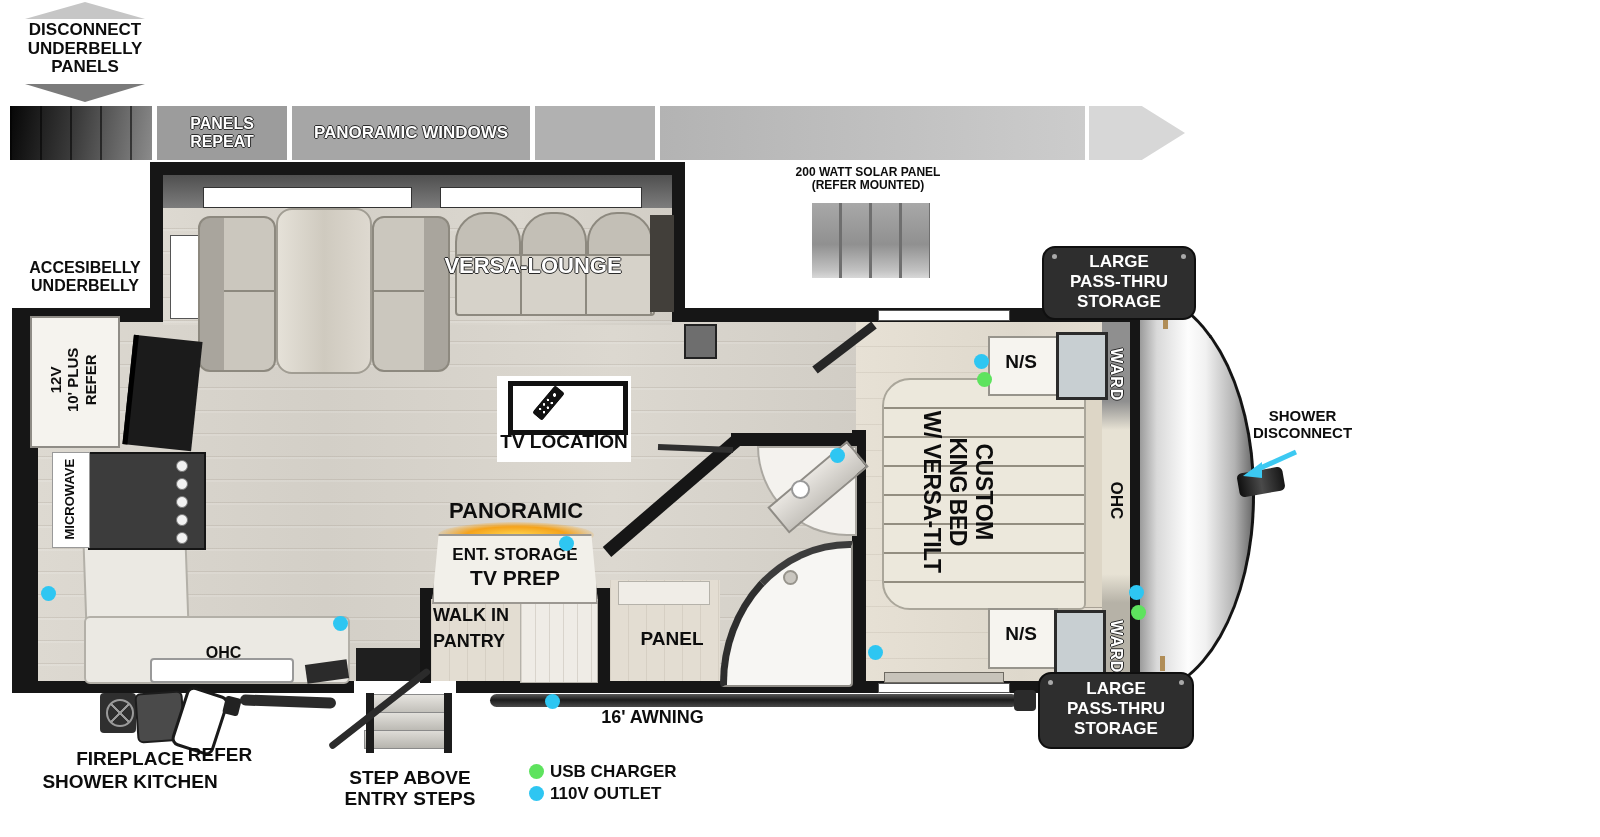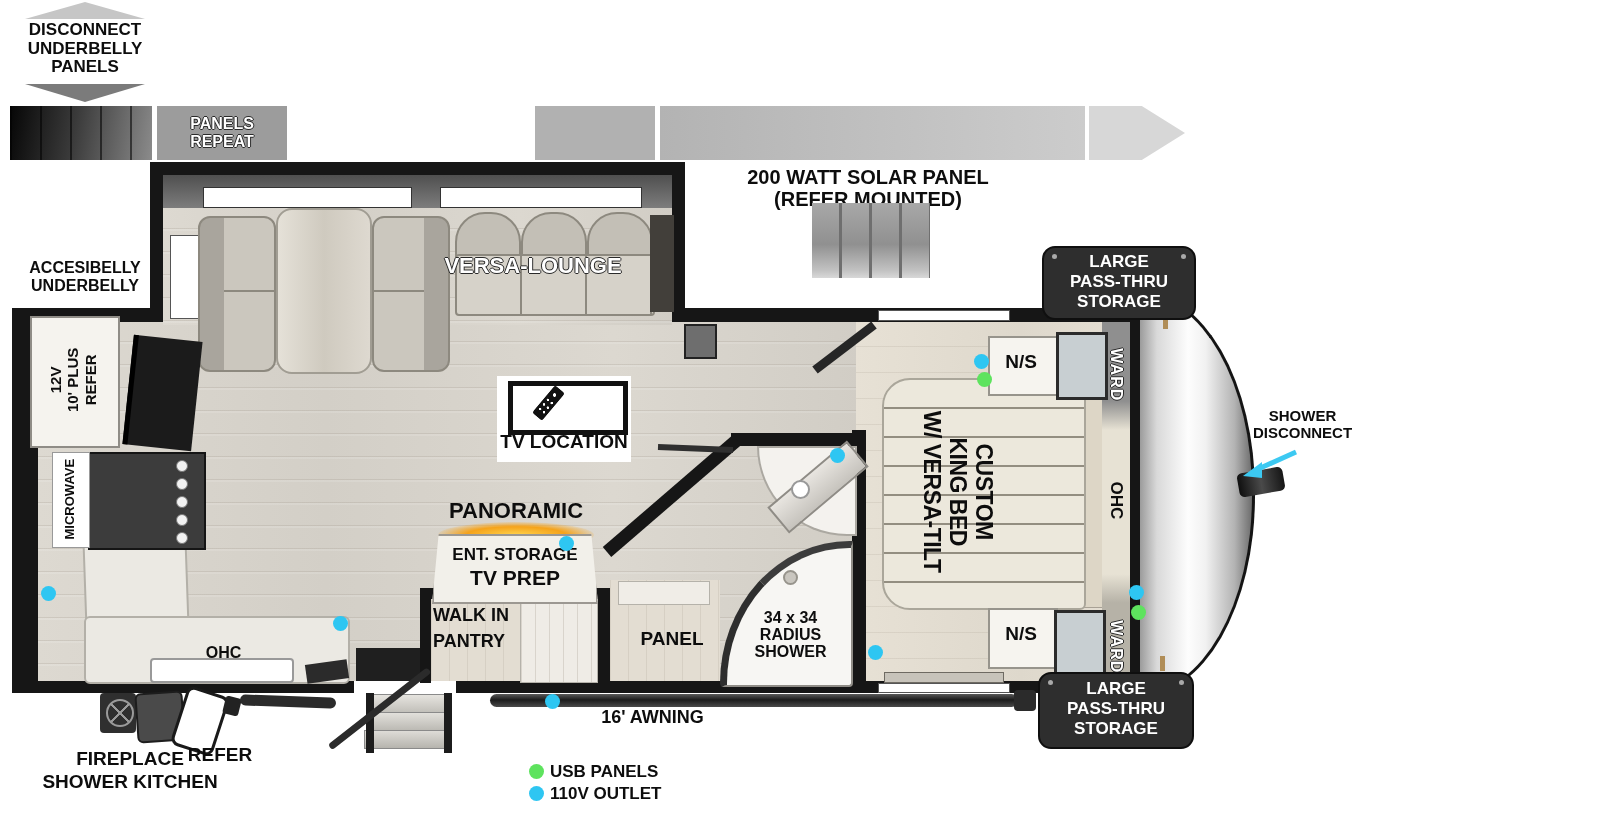--- a/index.html
+++ b/index.html
@@ -40,25 +40,28 @@
   <div class="abs" style="left:25px;top:84px;width:120px;height:18px;background:#7b7b7b;clip-path:polygon(50% 100%,100% 0,0 0);"></div>
 
   <div class="seg" style="left:10px;width:142px;background:linear-gradient(100deg,#060606,#3a3a3a 45%,#8b8b8b);
               background-image:repeating-linear-gradient(90deg,rgba(0,0,0,.55) 0 2px,transparent 2px 30px),linear-gradient(100deg,#060606,#3a3a3a 45%,#8b8b8b);"></div>
   <div class="seg" style="left:157px;width:130px;background:#9c9c9c;">
     <div class="lblw" style="font-weight:800;font-size:16px;line-height:1.15;text-align:center;">
       <div>PANELS</div>
       <div>REPEAT</div>
     </div>
   </div>
+  <div class="seg" style="left:292px;width:238px;background:#a6a6a6;">
+    <div class="lblw" style="font-weight:800;font-size:17px;">PANORAMIC WINDOWS</div>
+  </div>
   <div class="seg" style="left:535px;width:120px;background:#b1b1b1;"></div>
   <div class="seg" style="left:660px;width:425px;background:linear-gradient(90deg,#b3b3b3,#cccccc);"></div>
   <div class="seg" style="left:1089px;width:96px;background:#d7d7d7;clip-path:polygon(0 0,55% 0,100% 50%,55% 100%,0 100%);"></div>
 
-  <div class="lbl" style="left:743px;top:166px;width:250px;font-size:20px;">
+  <div class="lbl" style="left:743px;top:166px;width:250px;font-size:12px;">
     <div>200 WATT SOLAR PANEL</div>
     <div>(REFER MOUNTED)</div>
   </div>
   <div class="abs" style="left:812px;top:203px;width:118px;height:75px;
               background-image:repeating-linear-gradient(90deg,transparent 0 27px,#6f6f6f 27px 30px),linear-gradient(180deg,#a8a8a8,#909090 55%,#c2c2c2 90%,#d8d8d8);"></div>
 
   <div class="lbl" style="left:15px;top:259px;width:140px;font-size:16px;">
     <div>ACCESIBELLY</div>
     <div>UNDERBELLY</div>
   </div>
@@ -126,25 +129,20 @@
     <div>WALK IN</div>
     <div>PANTRY</div>
   </div>
 
   <div class="abs" style="left:618px;top:581px;width:90px;height:22px;background:#f0ede7;border:1px solid #b5b2aa;z-index:16;"></div>
   <div class="lbl" style="left:622px;top:629px;width:100px;font-size:19px;z-index:30;">PANEL</div>
 
   <div class="abs" style="left:720px;top:541px;width:124px;height:137px;background:#f7f6f3;border:2px solid #8f8c86;
               border-top:7px solid #3c3c3c;border-left:7px solid #2e2e2e;border-radius:100% 0 4px 4px;z-index:18;"></div>
   <div class="abs" style="left:783px;top:570px;width:11px;height:11px;border-radius:50%;background:#c9c6bf;border:2px solid #97948c;z-index:19;"></div>
-  <div class="lbl" style="left:733px;top:610px;width:115px;font-size:16px;line-height:1.05;z-index:30;">
-    <div>34 x 34</div>
-    <div>RADIUS</div>
-    <div>SHOWER</div>
-  </div>
 
   <div class="wall" style="left:731px;top:433px;width:132px;height:13px;z-index:15;"></div>
   <div class="wall" style="left:852px;top:430px;width:14px;height:253px;z-index:15;"></div>
 
   <div class="abs" style="left:757px;top:446px;width:96px;height:86px;background:#f4f2ee;border:2px solid #aba8a1;border-radius:0 0 0 92px;z-index:16;"></div>
   <div class="abs" style="left:766px;top:470px;width:100px;height:30px;background:linear-gradient(180deg,#e8e5e0,#c6c3bd);border:2px solid #8f8c86;transform:rotate(-40deg);z-index:17;"></div>
   <div class="abs" style="left:791px;top:480px;width:15px;height:15px;border-radius:50%;background:#fff;border:2px solid #999;z-index:18;"></div>
 
   <div class="abs" style="left:684px;top:324px;width:29px;height:31px;background:#6e6e6e;border:2px solid #222;z-index:14;"></div>
 
@@ -235,36 +233,40 @@
               background:linear-gradient(180deg,#5a5a5a,#1c1c1c 45%,#4a4a4a);"></div>
   <div class="abs" style="left:1014px;top:690px;width:22px;height:21px;background:#2b2b2b;border-radius:4px;z-index:20;"></div>
   <div class="lbl" style="left:590px;top:708px;width:125px;font-size:18px;z-index:30;">16' AWNING</div>
 
   <div class="abs" style="left:372px;top:694px;width:74px;height:17px;background:linear-gradient(180deg,#e6e4df,#c2c0ba);border:1px solid #8a8a8a;z-index:18;"></div>
   <div class="abs" style="left:368px;top:712px;width:80px;height:17px;background:linear-gradient(180deg,#e2e0db,#bcbab4);border:1px solid #8a8a8a;z-index:18;"></div>
   <div class="abs" style="left:364px;top:730px;width:86px;height:17px;background:linear-gradient(180deg,#dedcd7,#b6b4ae);border:1px solid #8a8a8a;z-index:18;"></div>
   <div class="abs" style="left:366px;top:693px;width:8px;height:60px;background:#1c1c1c;z-index:19;"></div>
   <div class="abs" style="left:444px;top:693px;width:8px;height:60px;background:#1c1c1c;z-index:19;"></div>
   <div class="abs" style="left:330px;top:744px;width:126px;height:7px;background:#2b2b2b;border-radius:4px;transform:rotate(-38deg);transform-origin:left center;z-index:19;"></div>
+  <div class="lbl" style="left:330px;top:768px;width:160px;font-size:19px;z-index:30;">
+    <div>STEP ABOVE</div>
+    <div>ENTRY STEPS</div>
+  </div>
 
   <div class="abs" style="left:100px;top:693px;width:36px;height:40px;background:#2f2f2f;border-radius:4px;z-index:18;"></div>
   <div class="abs" style="left:106px;top:699px;width:24px;height:24px;border:2px solid #9a9a9a;border-radius:50%;z-index:19;
               background:linear-gradient(45deg,transparent 46%,#9a9a9a 46% 54%,transparent 54%),linear-gradient(-45deg,transparent 46%,#9a9a9a 46% 54%,transparent 54%);"></div>
   <div class="abs" style="left:136px;top:692px;width:44px;height:46px;background:#4a4a4a;border:2px solid #1d1d1d;border-radius:6px;transform:rotate(-4deg);z-index:18;"></div>
   <div class="abs" style="left:178px;top:690px;width:38px;height:56px;background:#fff;border:3px solid #1a1a1a;border-radius:8px;transform:rotate(18deg);z-index:18;"></div>
   <div class="abs" style="left:224px;top:697px;width:16px;height:18px;background:#222;border-radius:3px;transform:rotate(14deg);z-index:18;"></div>
   <div class="abs" style="left:240px;top:696px;width:96px;height:11px;background:#2b2b2b;border-radius:6px;transform:rotate(2deg);z-index:18;"></div>
   <div class="lbl" style="left:40px;top:748px;width:180px;font-size:19px;line-height:1.2;z-index:30;">
     <div>FIREPLACE</div>
     <div>SHOWER KITCHEN</div>
   </div>
   <div class="lbl" style="left:185px;top:745px;width:70px;font-size:19px;z-index:30;">REFER</div>
 
   <div class="dot green" style="left:529px;top:764px;"></div>
-  <div class="lbl" style="left:550px;top:763px;font-size:17px;text-align:left;z-index:30;">USB PANELS</div>
+  <div class="lbl" style="left:550px;top:763px;font-size:17px;text-align:left;z-index:30;">USB CHARGER</div>
   <div class="dot blue" style="left:529px;top:786px;"></div>
   <div class="lbl" style="left:550px;top:785px;font-size:17px;text-align:left;z-index:30;">110V OUTLET</div>
 
   <div class="dot blue" style="left:41px;top:586px;"></div>
   <div class="dot blue" style="left:333px;top:616px;"></div>
   <div class="dot blue" style="left:559px;top:536px;"></div>
   <div class="dot blue" style="left:545px;top:694px;"></div>
   <div class="dot blue" style="left:830px;top:448px;"></div>
   <div class="dot blue" style="left:868px;top:645px;"></div>
   <div class="dot blue" style="left:974px;top:354px;"></div>

